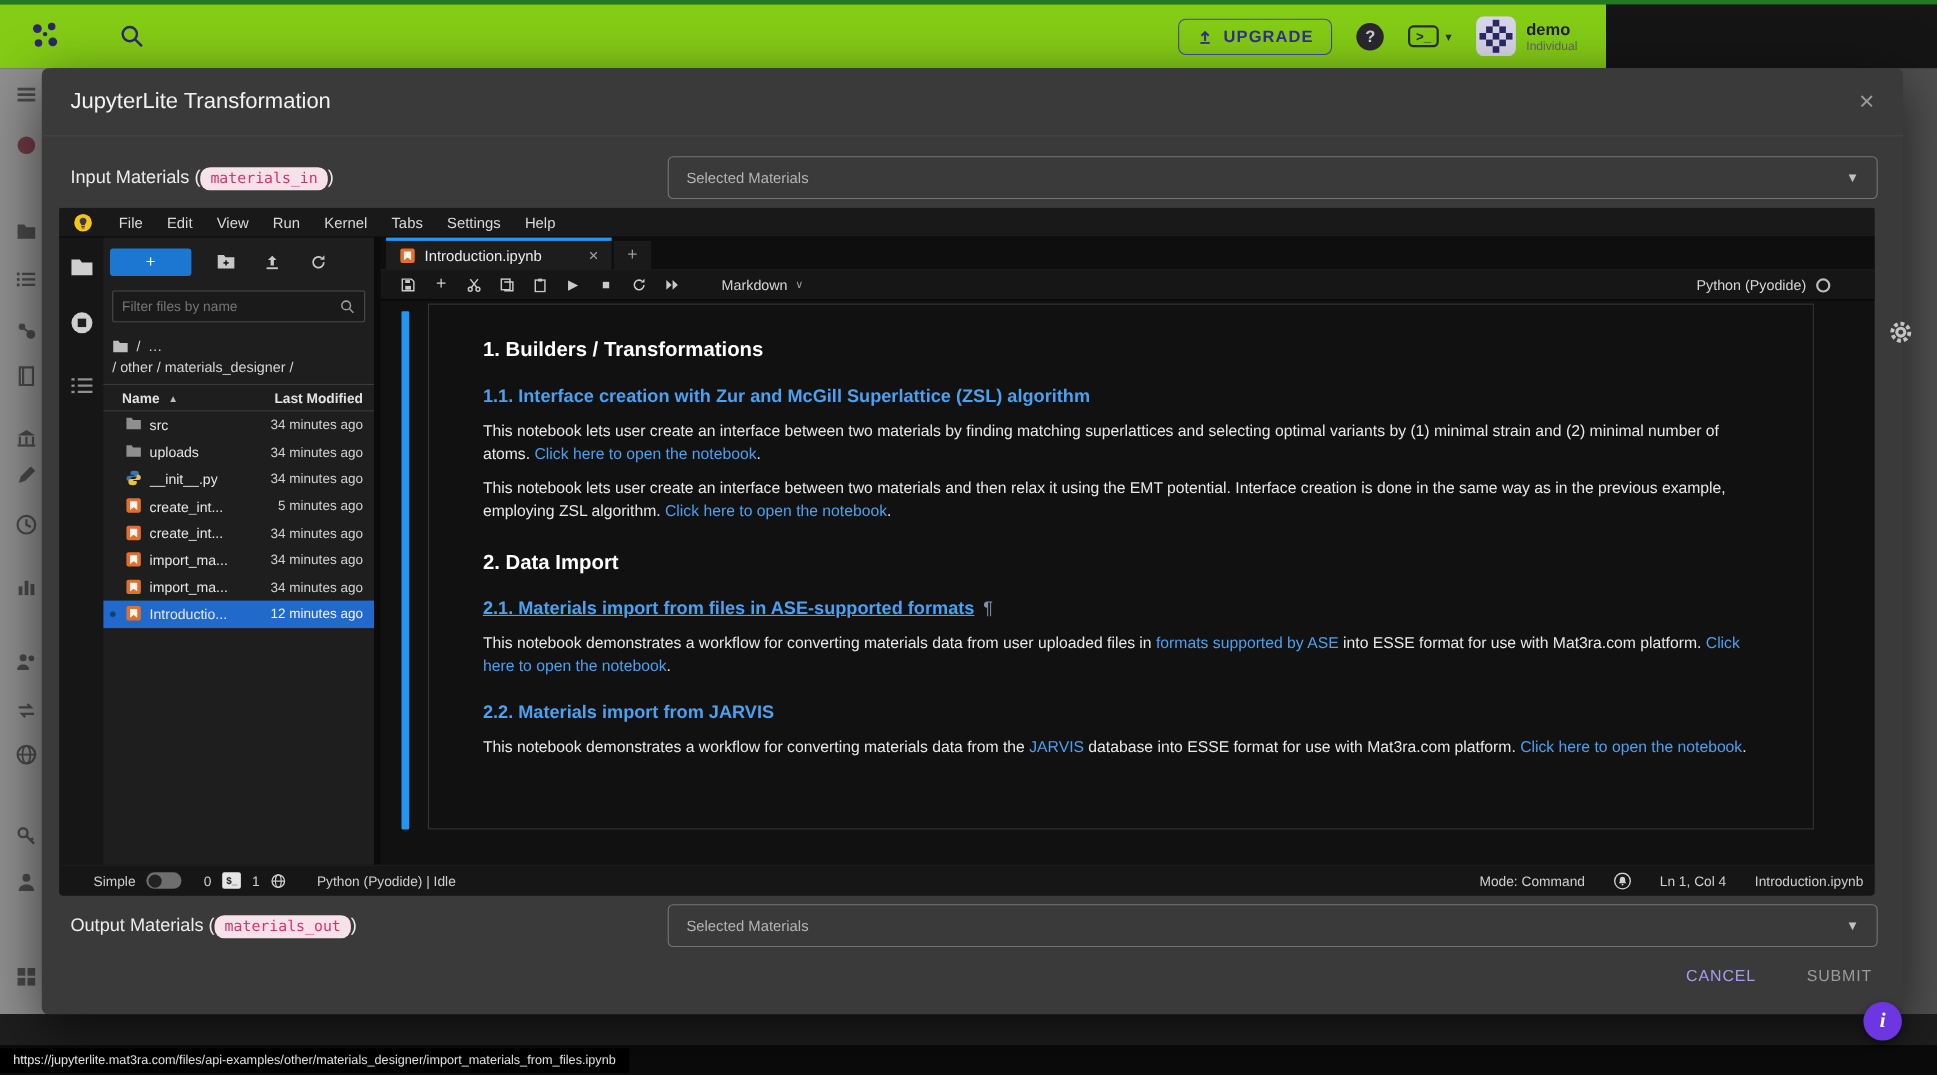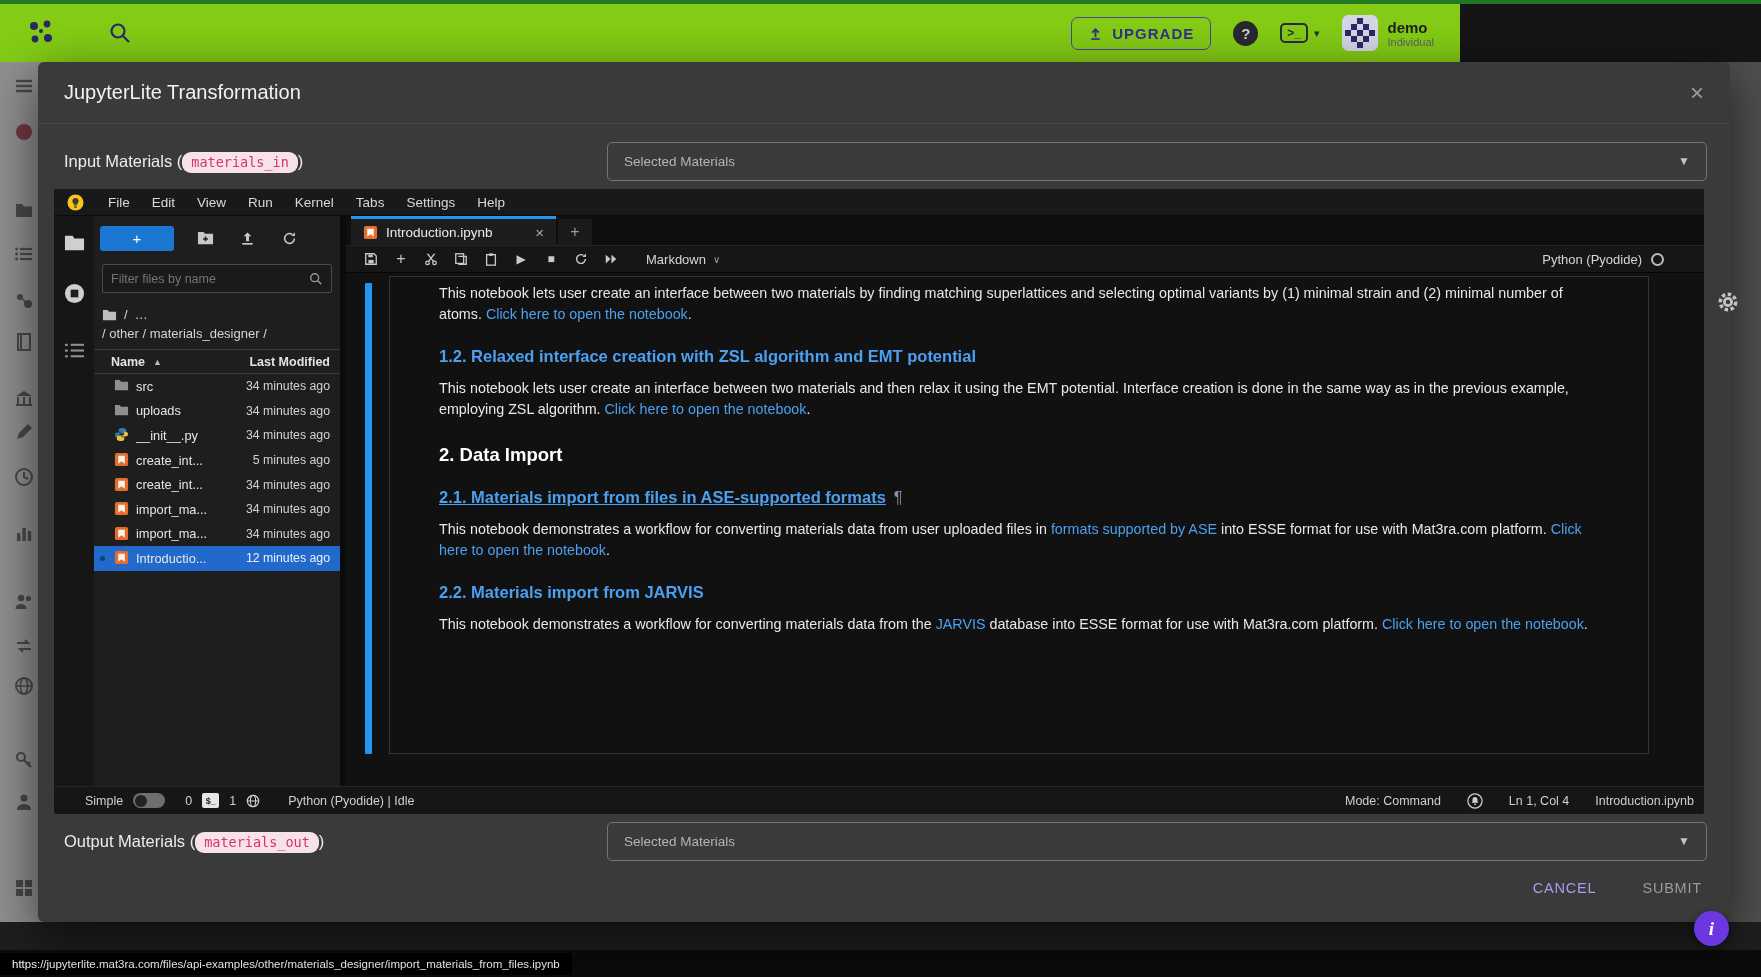--- a/index.html
+++ b/index.html
@@ -124,21 +124,21 @@
   .nb-tab { margin-left:5px; height:29px; background:#1d1d1d; border-top:3px solid #2196f3; display:flex;
     align-items:center; padding:0 12px; gap:8px; min-width:205px; cursor:pointer; }
   .nb-tab-title { color:#ececec; font-size:13.5px; }
   .nb-tab-close { margin-left:auto; color:#a8a8a8; font-size:15px; padding-left:14px; }
   .nb-tab-add { width:34px; height:26px; background:#1a1a1a; margin-left:2px; display:flex; align-items:center;
     justify-content:center; color:#9a9a9a; font-size:16px; cursor:pointer; }
   .nb-toolbar { height:27px; background:#161616; display:flex; align-items:center; padding:0 12px; gap:4px;
     border-bottom:1px solid #060606; }
   .tb-btn { width:26px; height:22px; display:flex; align-items:center; justify-content:center; color:#c9c9c9;
     font-size:12px; cursor:pointer; }
-  .tb-celltype { display:flex; align-items:center; gap:7px; color:#d6d6d6; font-size:13px; margin-left:18px; cursor:pointer; }
+  .tb-celltype { display:flex; align-items:center; gap:7px; color:#d6d6d6; font-size:13px; margin-left:28px; cursor:pointer; }
   .tb-kernel { margin-left:auto; display:flex; align-items:center; gap:9px; color:#d6d6d6; font-size:13px; padding-right:28px; }
   .kernel-circle { width:13px; height:13px; border:2px solid #bdbdbd; border-radius:50%; }
 
   .nb-content { position:absolute; left:0; top:58px; right:0; bottom:0; overflow:hidden; }
   .cell-bar { position:absolute; left:19px; top:9px; width:7px; height:471px; background:#2196f3; border-radius:1px; }
   .cell-box { position:absolute; left:43px; top:2px; width:1260px; height:478px; border:1px solid #343434;
     padding:6px 44px 10px 49px; color:#e8e8e8; }
   .cell-box h1 { font-size:23px; color:#fff; margin:4px 0 16px; }
   .cell-box h2 { font-size:18.5px; color:#fff; margin:24px 0 14px; }
   .cell-box h3 { font-size:16.5px; color:#4ba0f0; margin:22px 0 12px; font-weight:bold; }
@@ -602,22 +602,23 @@
           </div>
           <div class="tb-kernel">
             <span>Python (Pyodide)</span>
             <span class="kernel-circle"></span>
           </div>
         </div>
 
         <div class="nb-content">
           <div class="cell-bar"></div>
           <div class="cell-box">
+            <h2>1. Builders / Transformations</h2>
+            <h3><a>1.1. Interface creation with Zur and McGill Superlattice (ZSL) algorithm</a></h3>
             <p><span>This notebook lets user create an interface between two materials by finding matching superlattices and selecting optimal variants by (1) minimal strain and (2) minimal number of atoms. </span><a>Click here to open the notebook</a><span>.</span></p>
-            <h3><a>1.2. Relaxed interface creation with ZSL algorithm and EMT potential</a></h3>
             <p><span>This notebook lets user create an interface between two materials and then relax it using the EMT potential. Interface creation is done in the same way as in the previous example, employing ZSL algorithm. </span><a>Click here to open the notebook</a><span>.</span></p>
             <h2>2. Data Import</h2>
             <h3 class="hovered"><a>2.1. Materials import from files in ASE-supported formats</a><span class="anchor-mark">¶</span></h3>
             <p><span>This notebook demonstrates a workflow for converting materials data from user uploaded files in </span><a>formats supported by ASE</a><span> into ESSE format for use with Mat3ra.com platform. </span><a>Click here to open the notebook</a><span>.</span></p>
             <h3><a>2.2. Materials import from JARVIS</a></h3>
             <p><span>This notebook demonstrates a workflow for converting materials data from the </span><a>JARVIS</a><span> database into ESSE format for use with Mat3ra.com platform. </span><a>Click here to open the notebook</a><span>.</span></p>
           </div>
         </div>
       </div>
     </div>

